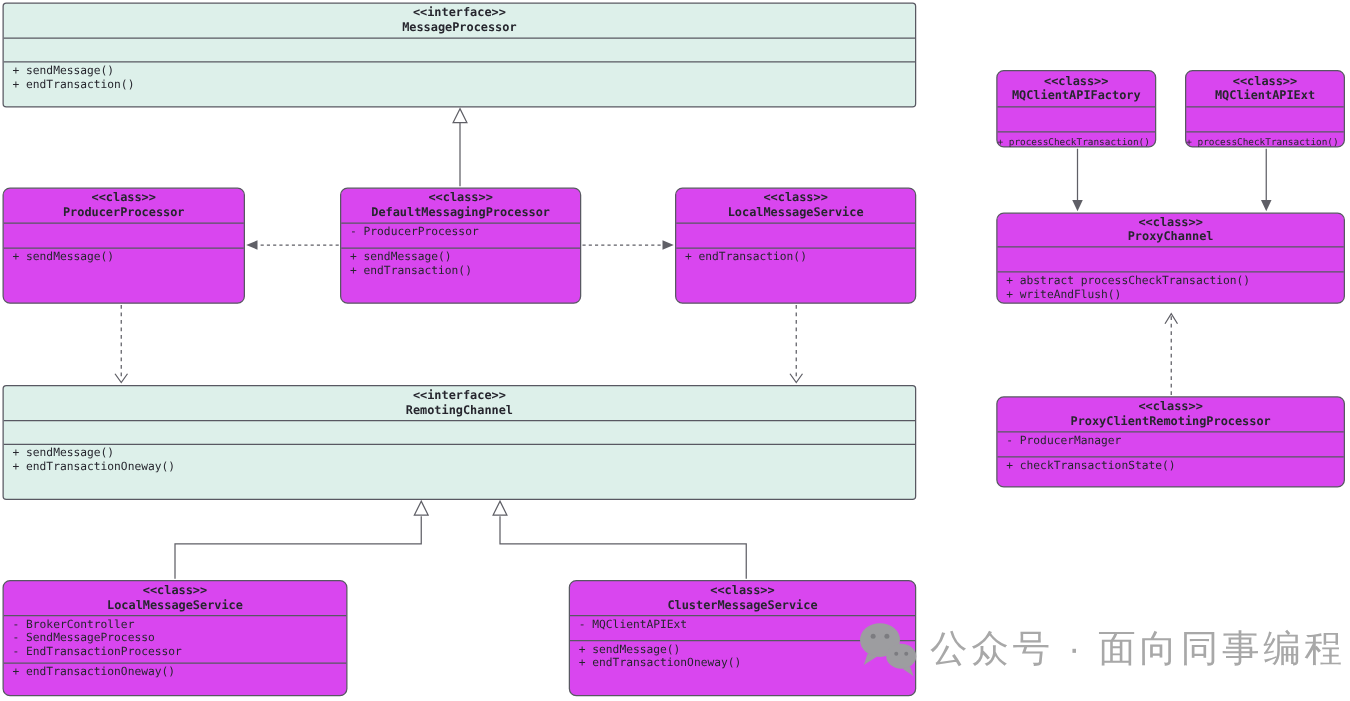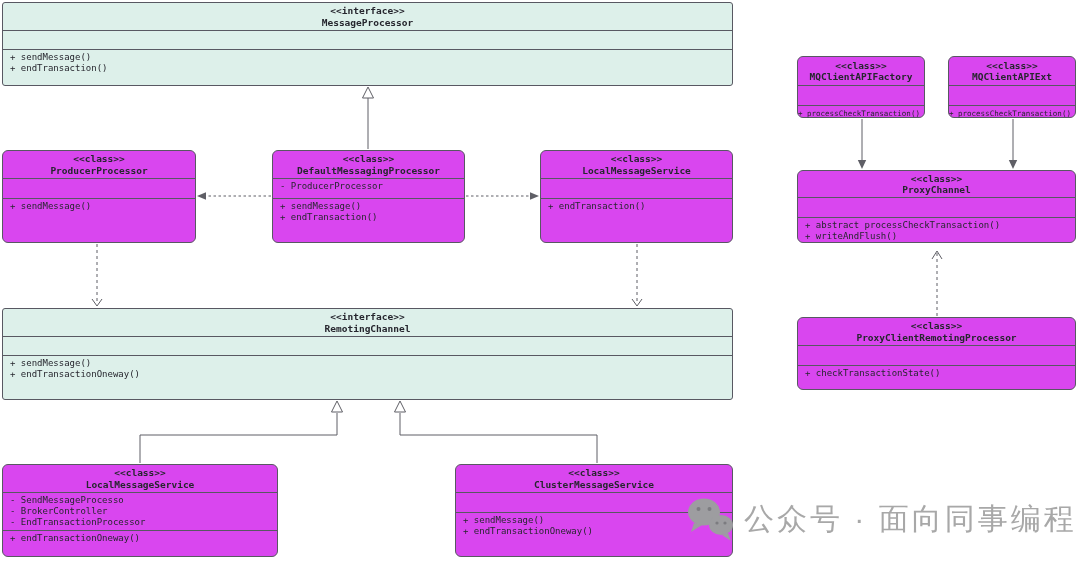--- a/index.html
+++ b/index.html
@@ -149,35 +149,36 @@
       <div class="row">+ endTransactionOneway()</div>
     </div>
   </div>
 
   <div class="uml-box cls" id="b-lms">
     <div class="box-title">
       <div>&lt;&lt;class&gt;&gt;</div>
       <div>LocalMessageService</div>
     </div>
     <div class="sec attrs">
+      <div class="row">- BrokerController</div>
       <div class="row">- SendMessageProcesso</div>
-      <div class="row">- BrokerController</div>
       <div class="row">- EndTransactionProcessor</div>
     </div>
     <div class="sec methods">
       <div class="row">+ endTransactionOneway()</div>
     </div>
   </div>
 
   <div class="uml-box cls" id="b-cms">
     <div class="box-title">
       <div>&lt;&lt;class&gt;&gt;</div>
       <div>ClusterMessageService</div>
     </div>
     <div class="sec attrs">
+      <div class="row">- MQClientAPIExt</div>
     </div>
     <div class="sec methods">
       <div class="row">+ sendMessage()</div>
       <div class="row">+ endTransactionOneway()</div>
     </div>
   </div>
 
   <div class="uml-box cls" id="b-gcc">
     <div class="box-title">
       <div>&lt;&lt;class&gt;&gt;</div>
@@ -211,20 +212,21 @@
       <div class="row">+ writeAndFlush()</div>
     </div>
   </div>
 
   <div class="uml-box cls" id="b-pcrp">
     <div class="box-title">
       <div>&lt;&lt;class&gt;&gt;</div>
       <div>ProxyClientRemotingProcessor</div>
     </div>
     <div class="sec attrs">
+      <div class="row">- ProducerManager</div>
     </div>
     <div class="sec methods">
       <div class="row">+ checkTransactionState()</div>
     </div>
   </div>
 
   <div id="wm">
     <svg width="52" height="50" viewBox="0 0 52 50" xmlns="http://www.w3.org/2000/svg">
       <ellipse cx="20" cy="18" rx="16" ry="13.5" fill="#9d9da0"></ellipse>
       <polygon points="10,29 7,38 18,31" fill="#9d9da0"></polygon>

